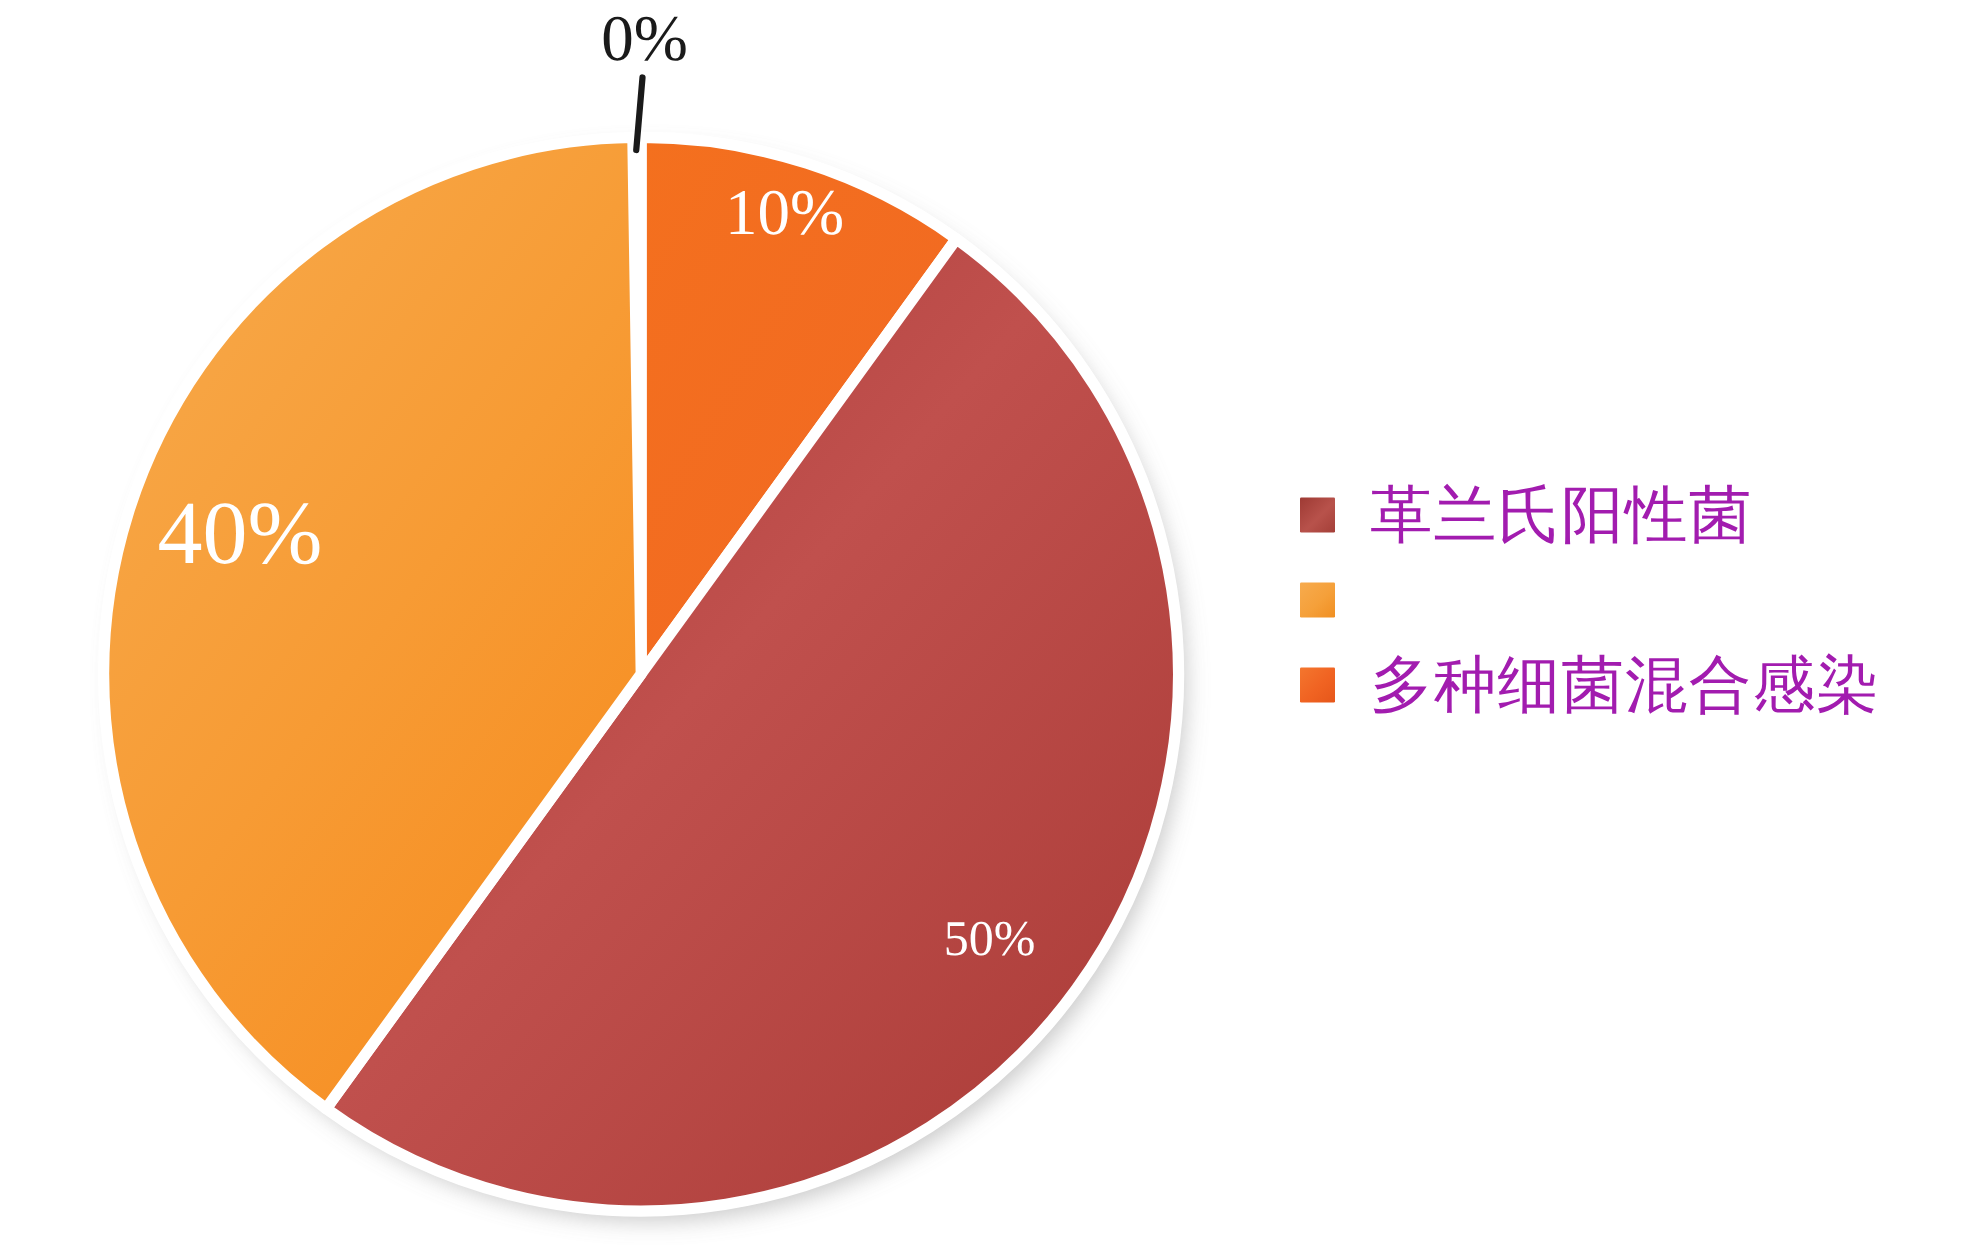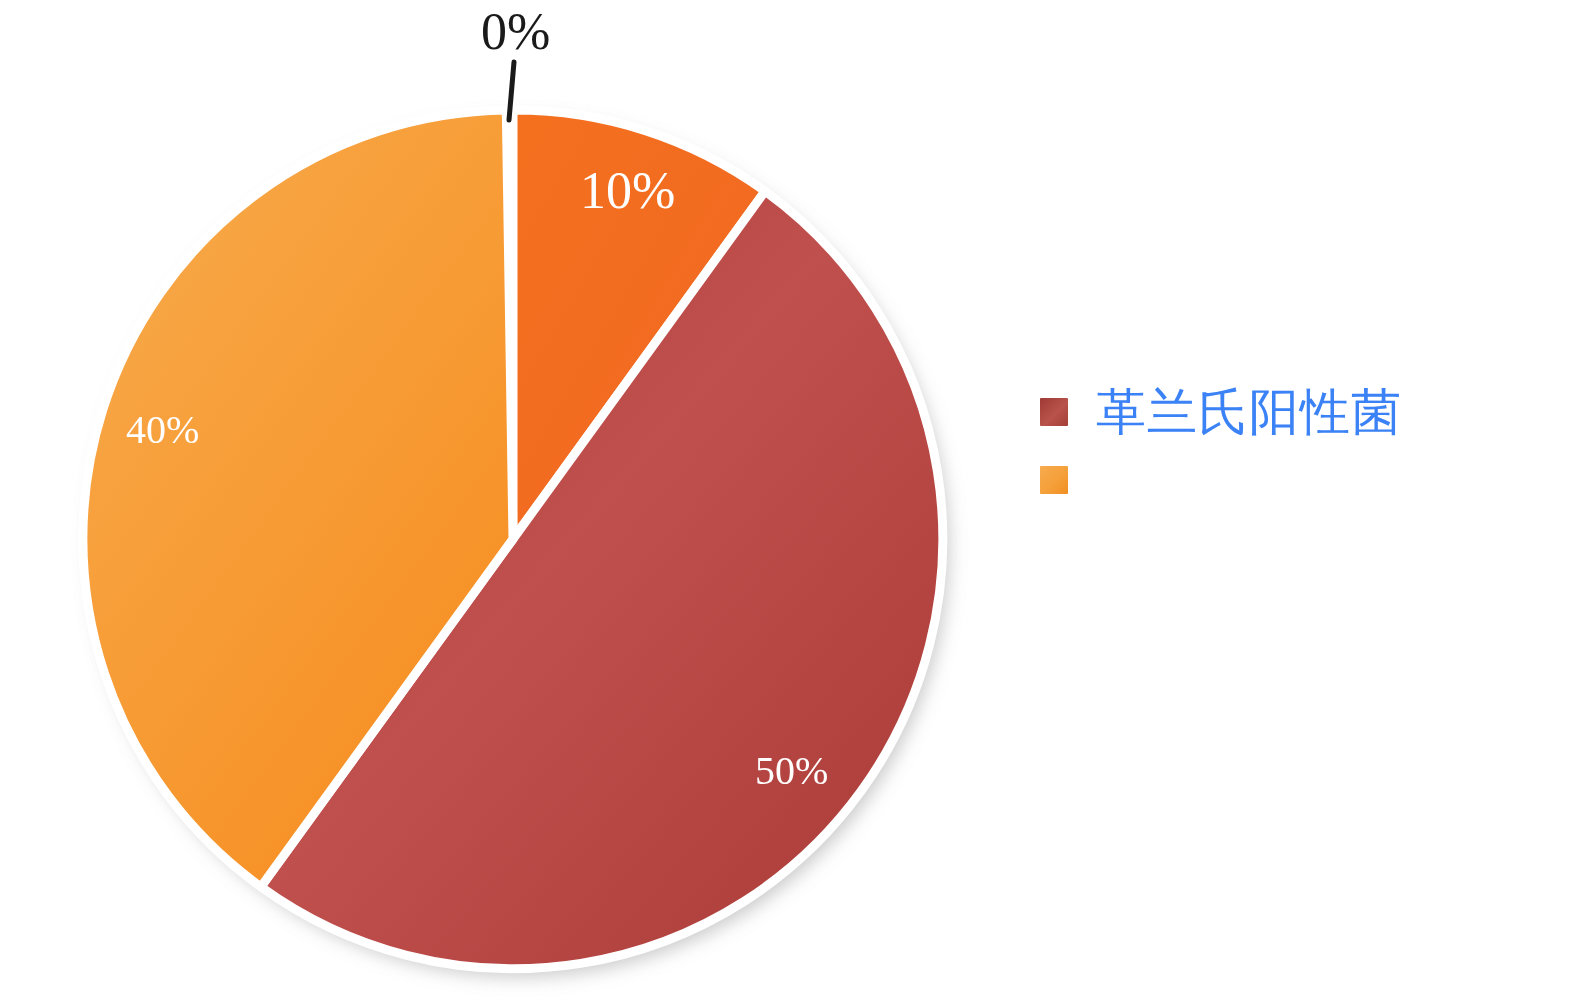--- a/index.html
+++ b/index.html
@@ -41,29 +41,28 @@
   .slice-label {
     position: absolute;
     font-family: "Liberation Serif", "DejaVu Serif", serif;
     font-size: 54px;
     line-height: 1;
     white-space: nowrap;
     letter-spacing: 0px;
   }
   .slice-label.inside {
     color: #ffffff;
-    margin-top: 20px;
   }
   .slice-label.outside {
     color: #1a1a1a;
   }
 
   #label-0   { left: 481px; top: 6px;   font-size: 52px; }
   #label-10  { left: 580px; top: 145px; font-size: 52px; }
-  #label-40  { left: 126px; top: 390px; font-size: 40px; }
+  #label-40  { left: 126px; top: 390px; font-size: 72px; }
   #label-50  { left: 755px; top: 731px; font-size: 40px; }
 
   .legend {
     position: absolute;
     left: 1040px;
     top: 378px;
     width: 520px;
   }
   .legend-item {
     display: flex;
@@ -73,21 +72,21 @@
   .legend-swatch {
     width: 28px;
     height: 28px;
     flex: 0 0 28px;
     margin-right: 28px;
     border-radius: 1px;
   }
   .legend-label {
     font-family: "Liberation Serif", "DejaVu Serif", serif;
     font-size: 50px;
-    color: #3b82f6;
+    color: #a21caf;
     line-height: 1;
     white-space: nowrap;
     letter-spacing: 1px;
   }
 </style>
 </head>
 <body>
 
 <div id="chart-root">
 
@@ -143,16 +142,20 @@
     <div class="legend-item">
       <span class="legend-swatch" style="background:linear-gradient(135deg,#9E3A34,#B8524B 55%,#A43F38);"></span>
       <span class="legend-label">革兰氏阳性菌</span>
     </div>
 
     <div class="legend-item">
       <span class="legend-swatch" style="background:linear-gradient(135deg,#F7AB4E,#F5A03A 55%,#F08F22);"></span>
     </div>
 
 
+    <div class="legend-item">
+      <span class="legend-swatch" style="background:linear-gradient(135deg,#F4762E,#F06322 55%,#E6561A);"></span>
+      <span class="legend-label">多种细菌混合感染</span>
+    </div>
 
   </div>
 
 </div>
 
 </body></html>

